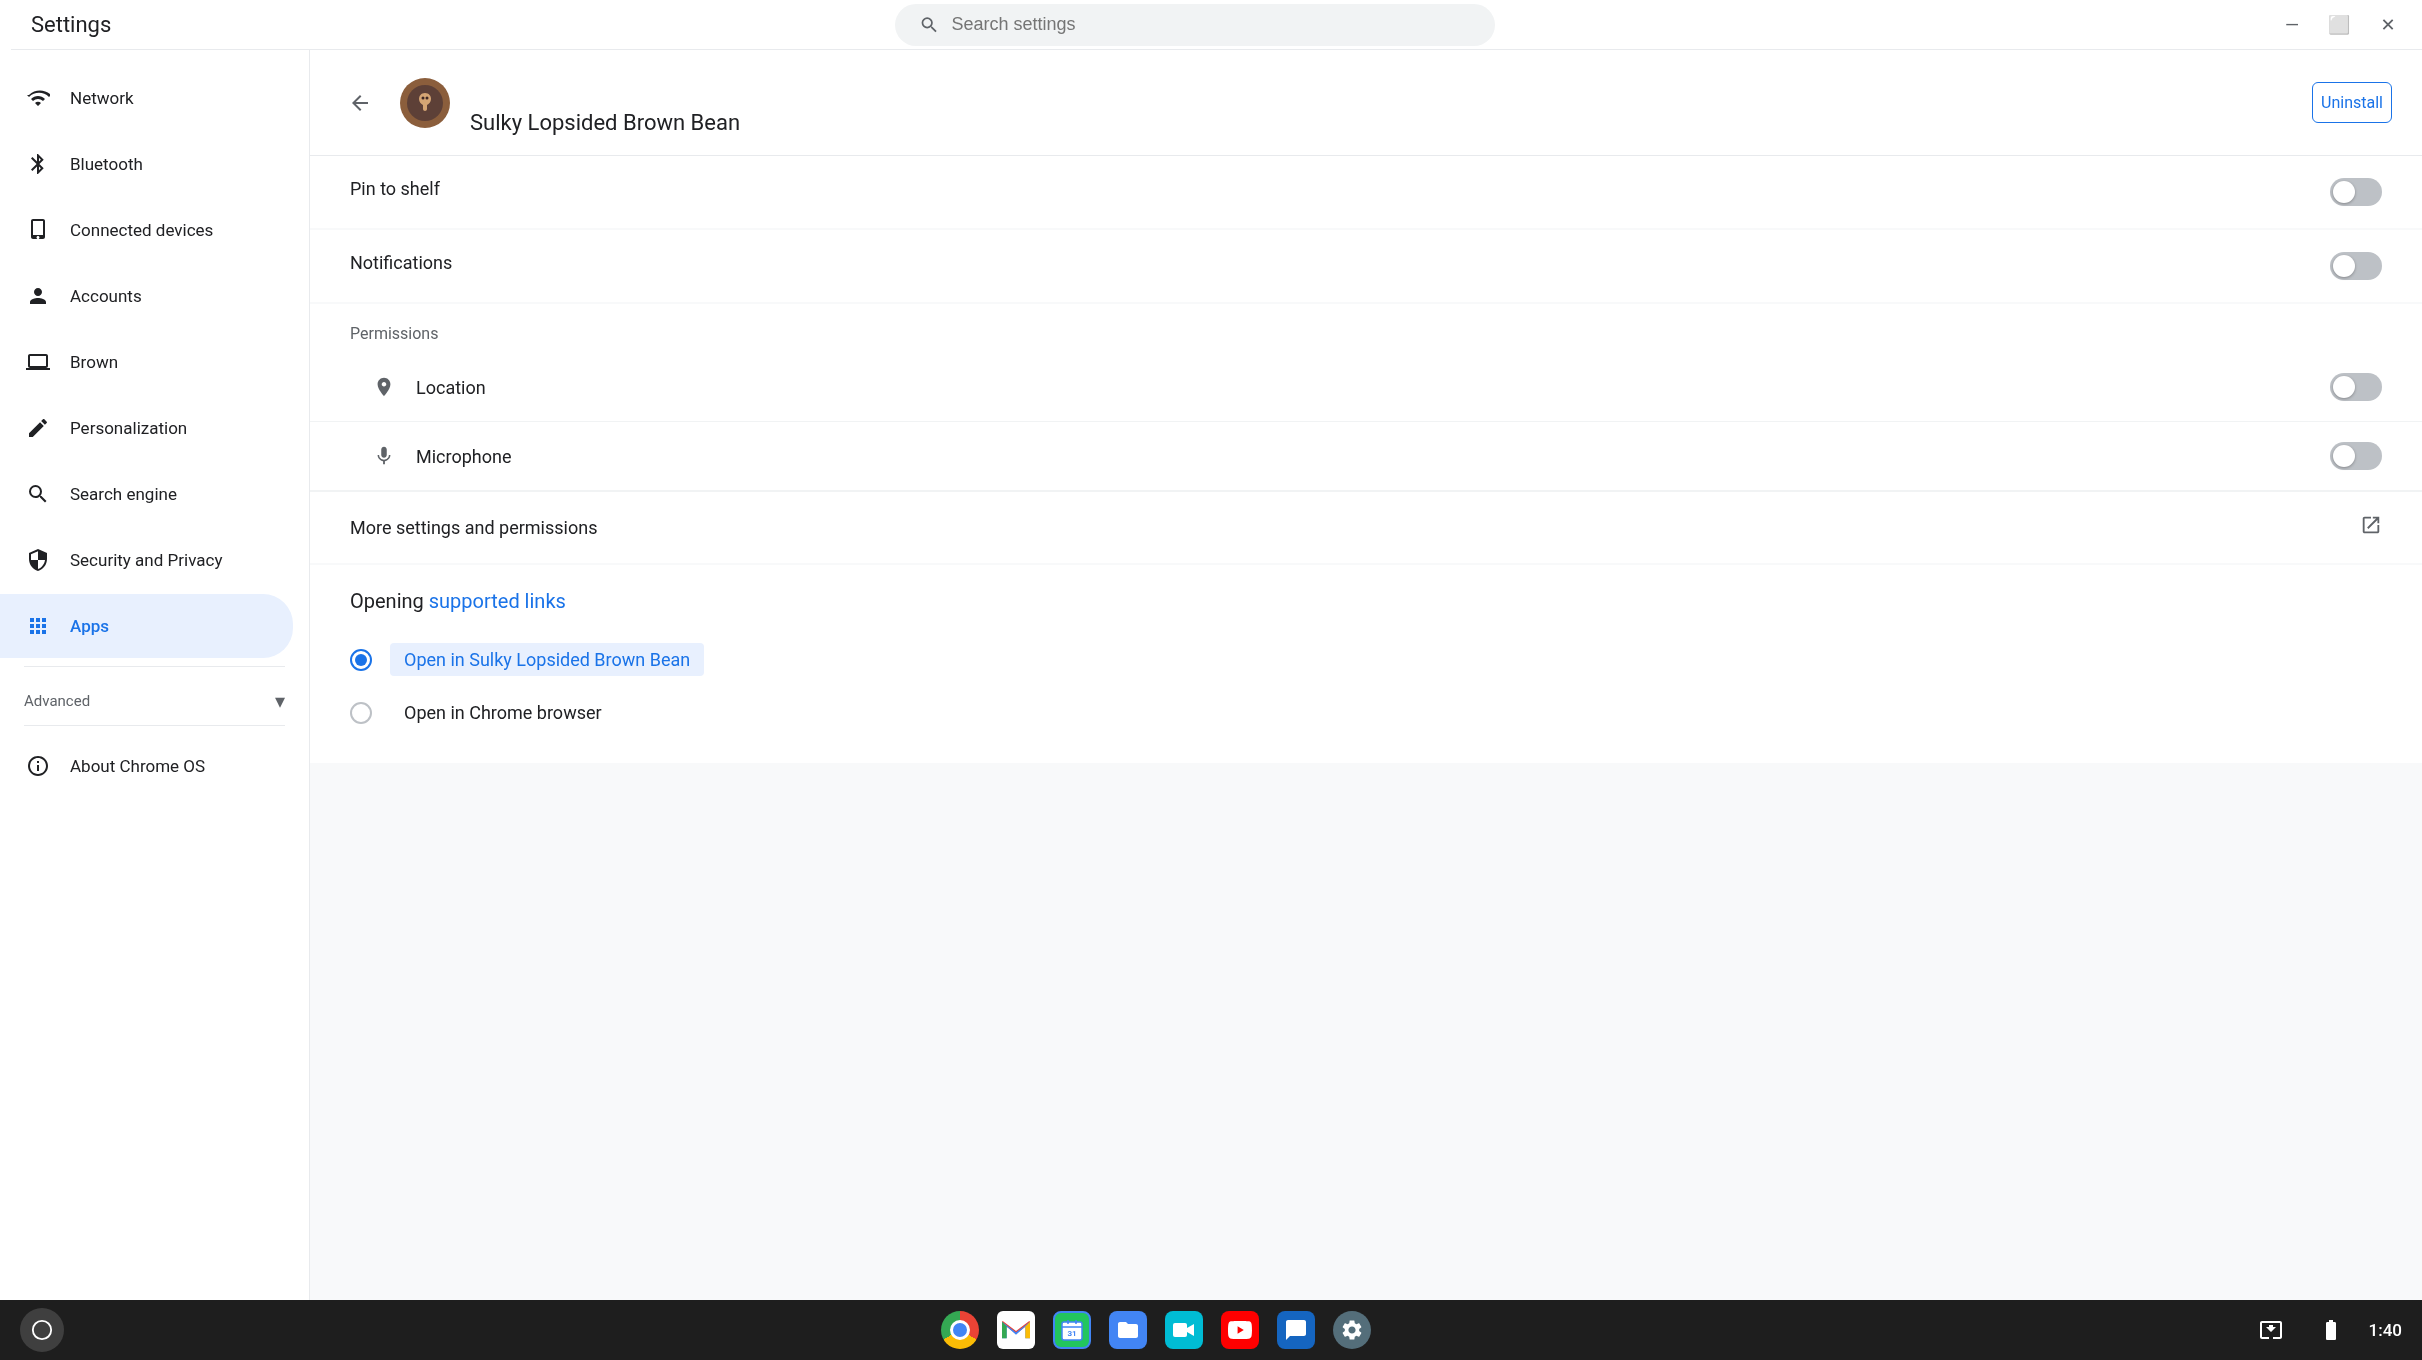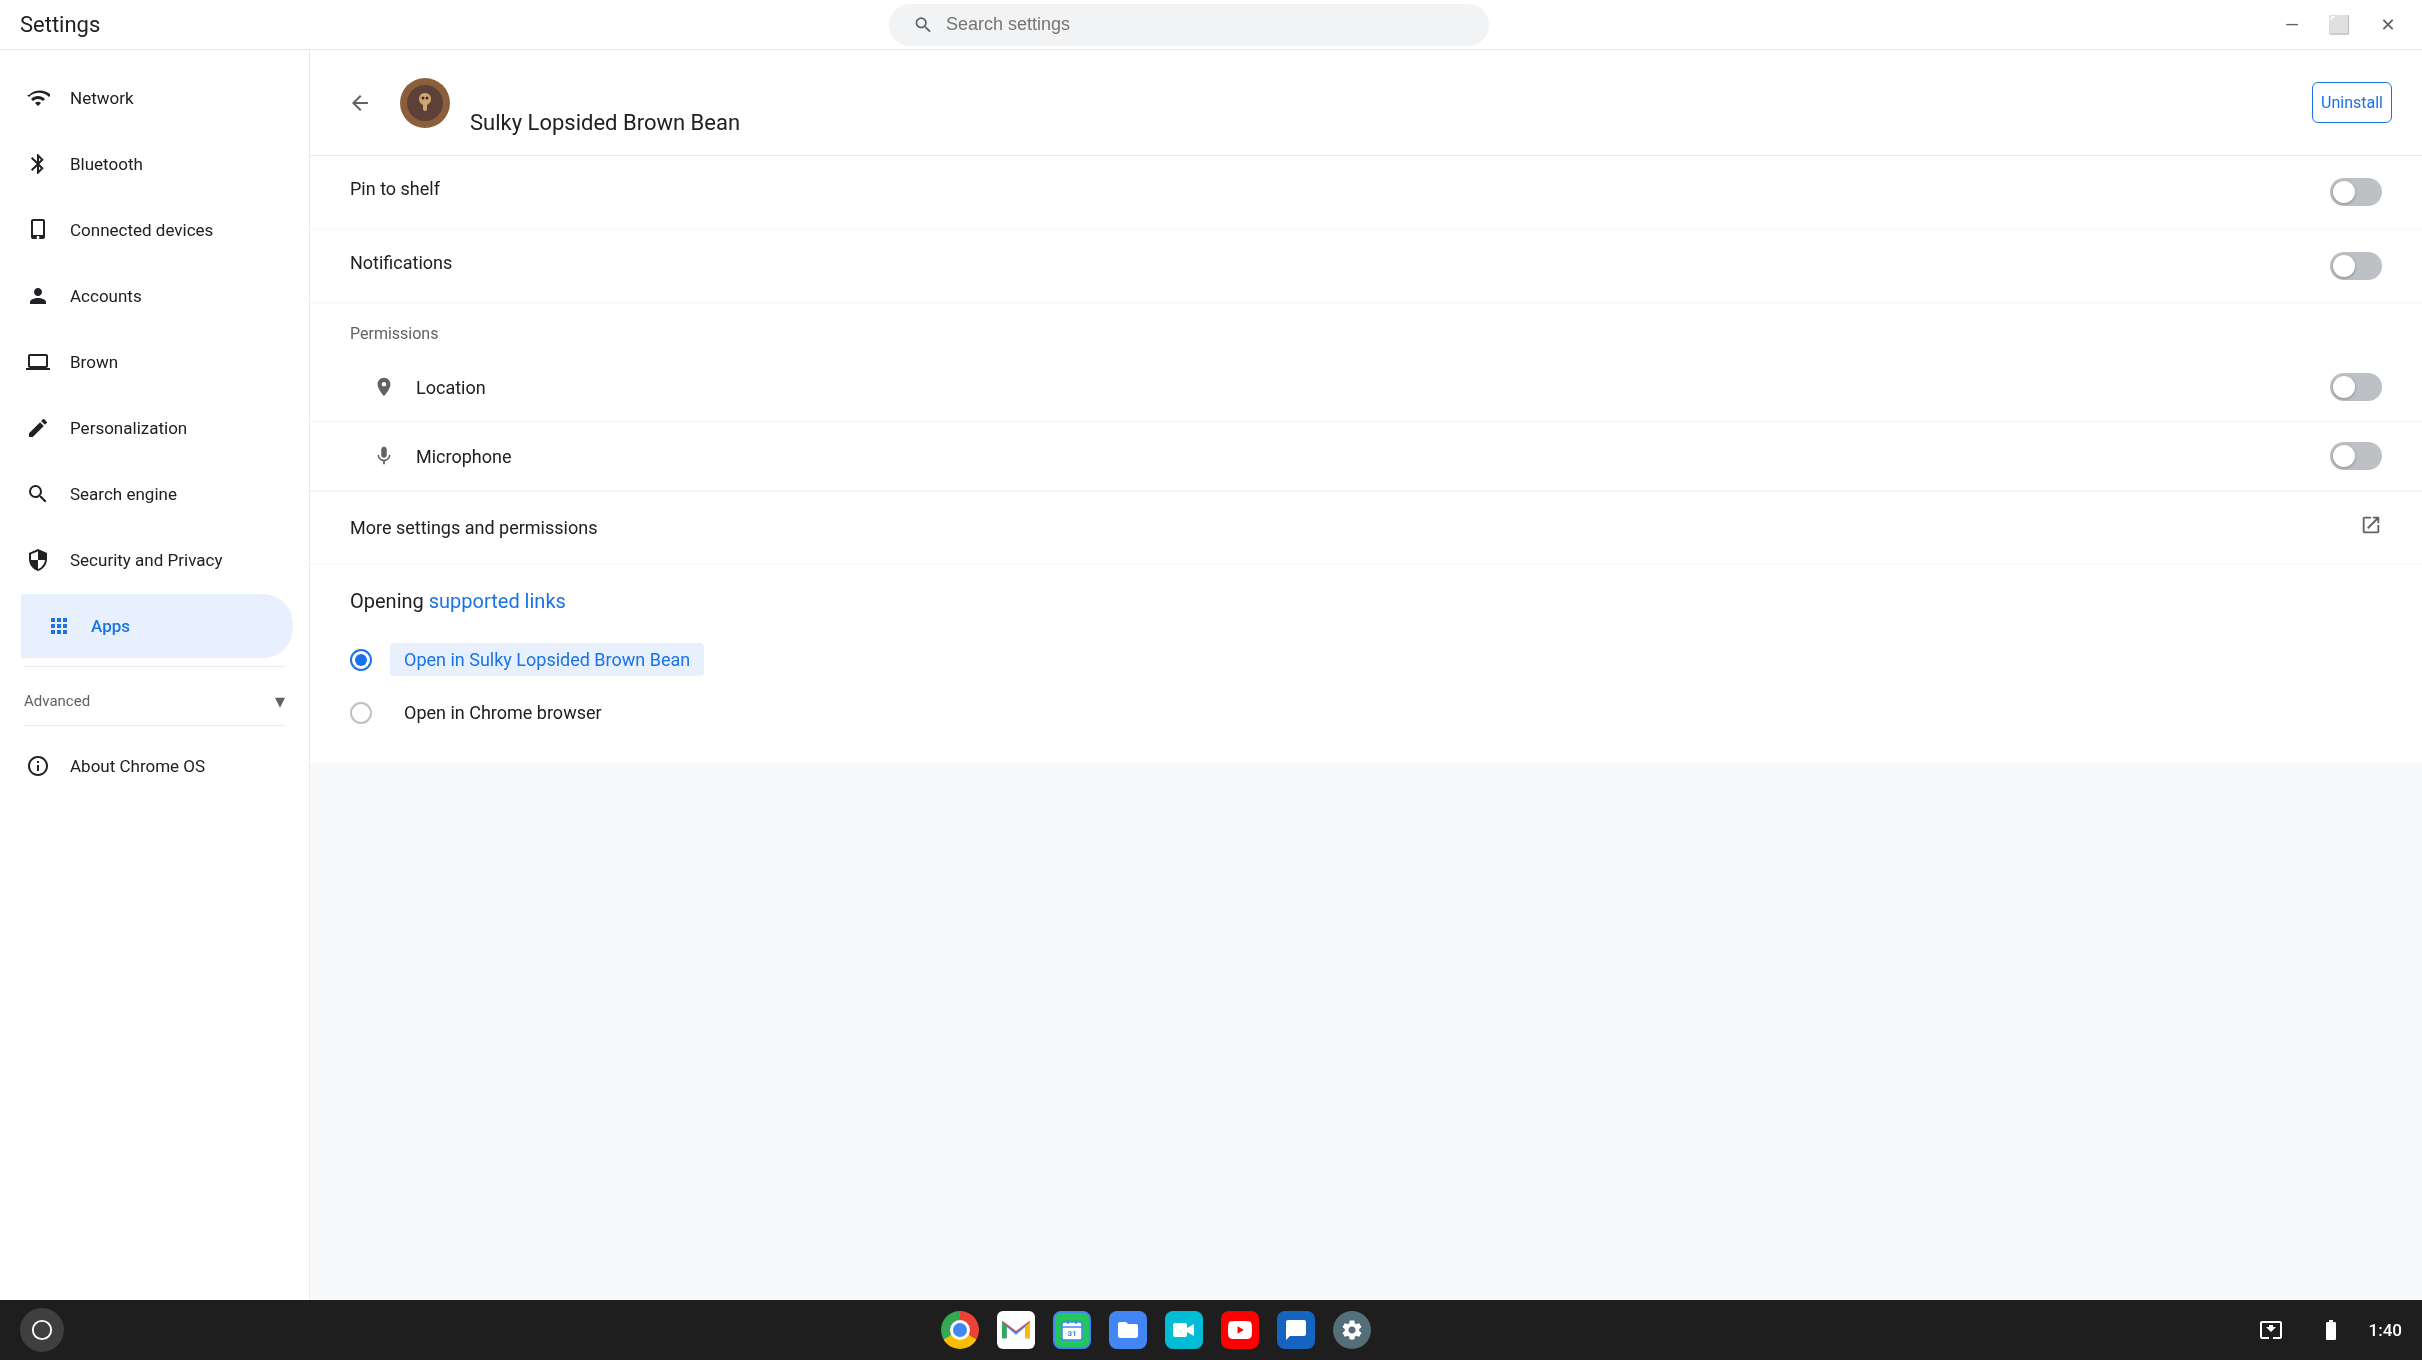--- a/index.html
+++ b/index.html
@@ -1,20 +1,20 @@
 <!DOCTYPE html>
 <html><head>
   <meta charset="utf-8">
   <style>
     * { margin: 0; padding: 0; box-sizing: border-box; }
     body { font-family: 'Google Sans', Roboto, Arial, sans-serif; background: #fff; width: 2422px; height: 1360px; overflow: hidden; position: relative; }
 
     
     .title-bar {
-      position: absolute; top: 0; left: 0; right: 0; height: 50px;
+      position: absolute; top: 0; left: 11px; right: 0; height: 50px;
       background: #fff; display: flex; align-items: center; justify-content: space-between;
       padding: 12px 20px; border-bottom: 1px solid #e8eaed;
     }
     .title-bar-left { display: flex; align-items: center; gap: 16px; }
     .app-title { font-size: 22px; color: #202124; font-weight: 400; }
     .search-bar {
       display: flex; align-items: center; background: #f1f3f4; border-radius: 30px;
       padding: 10px 24px; width: 600px; gap: 12px;
     }
     .search-bar input {
@@ -32,21 +32,21 @@
     
     .sidebar {
       width: 310px; min-width: 310px; background: #fff; overflow-y: auto;
       padding-top: 16px; border-right: 1px solid #e8eaed;
     }
     .sidebar-item {
       display: flex; align-items: center; gap: 18px; padding: 18px 24px;
       cursor: pointer; font-size: 17px; color: #202124; border-radius: 0 30px 30px 0;
       margin-right: 16px; margin-bottom: 2px; position: relative;
     }
-    .sidebar-item.active { background: #e8f0fe; color: #1a73e8; font-weight: 500; margin-left: 21px; }
+    .sidebar-item.active { background: #e8f0fe; color: #1a73e8; font-weight: 500; }
     .sidebar-item .icon { width: 28px; height: 28px; display: flex; align-items: center; justify-content: center; flex-shrink: 0; }
     .sidebar-item svg { width: 24px; height: 24px; fill: currentColor; }
     .sidebar-divider { height: 1px; background: #e8eaed; margin: 8px 24px; }
     .sidebar-section { padding: 14px 24px 4px; font-size: 15px; color: #5f6368; display: flex; align-items: center; justify-content: space-between; cursor: pointer; }
     .sidebar-section .chevron { font-size: 20px; color: #5f6368; }
 
     
     .content { flex: 1; overflow-y: auto; background: #f8f9fa; }
 
     

